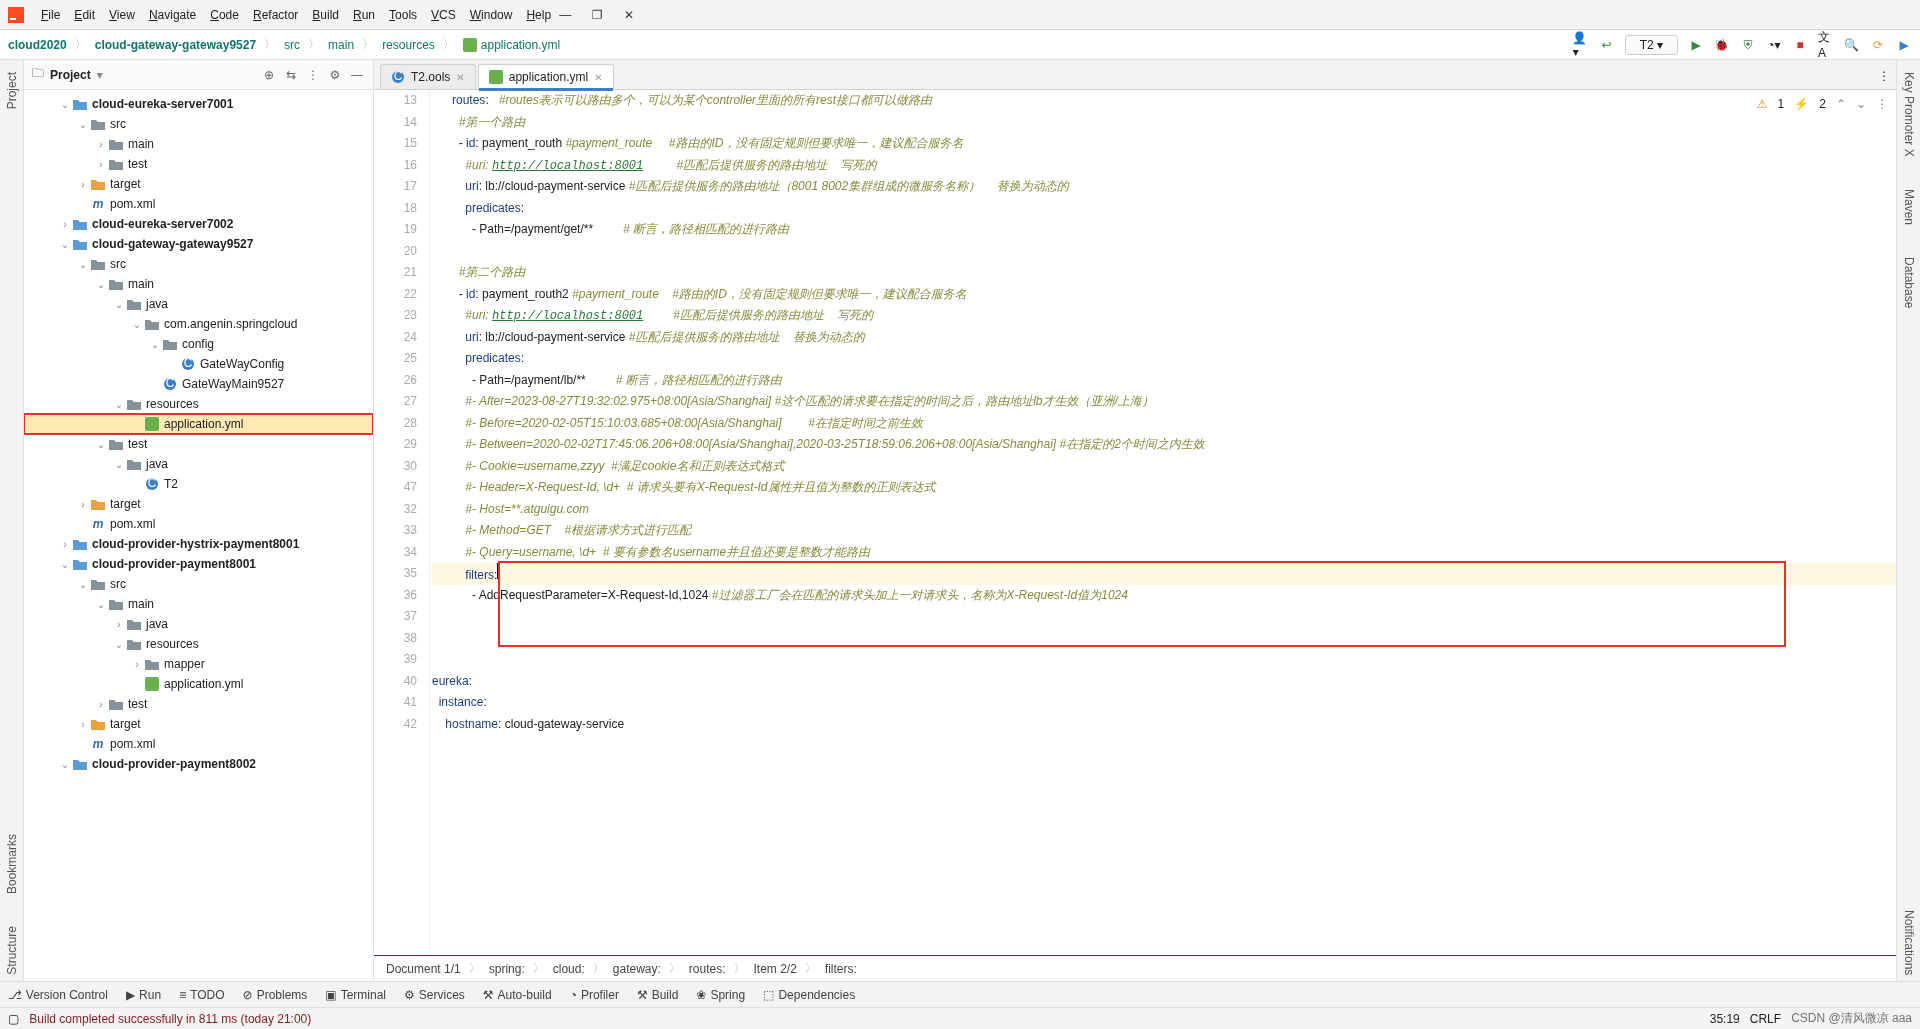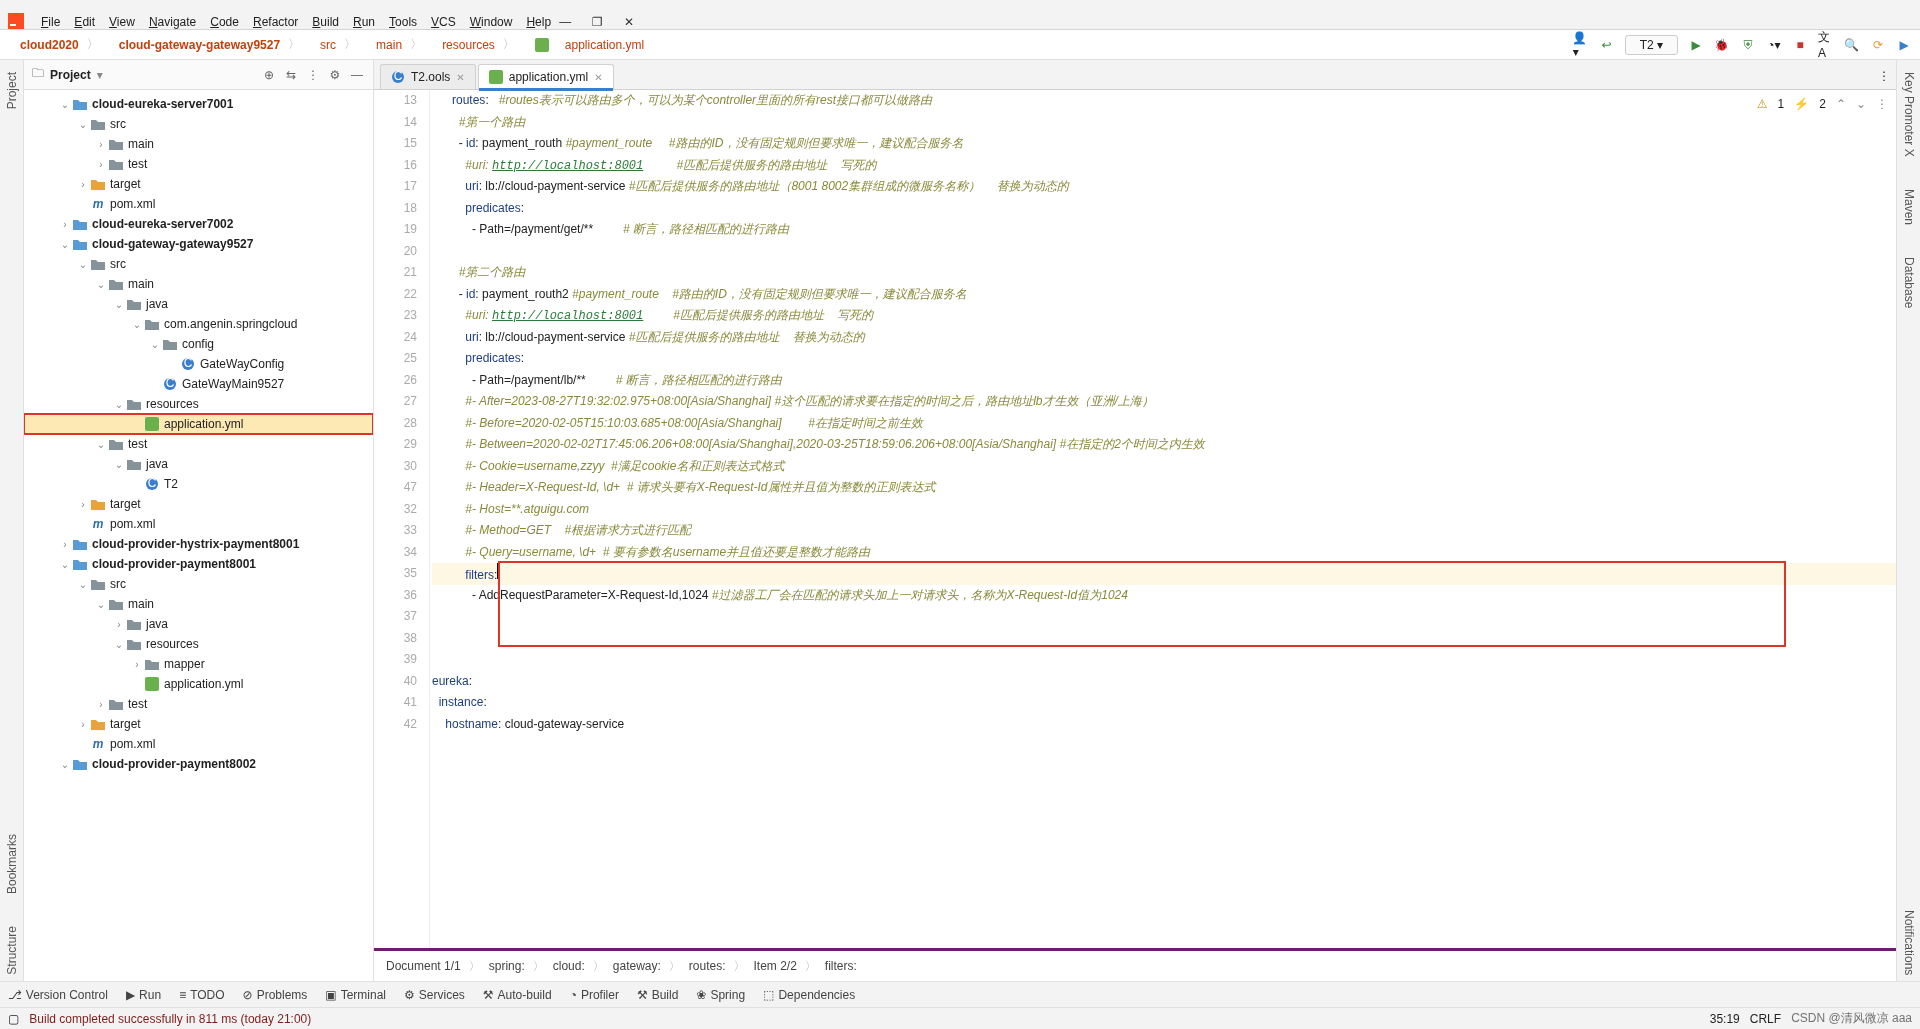--- a/index.html
+++ b/index.html
@@ -1,26 +1,26 @@
 <!DOCTYPE html>
 <html><head>
 <meta charset="utf-8">
 <style>
 * { margin:0; padding:0; box-sizing:border-box; font-family:"Segoe UI",Arial,sans-serif; font-size:12px; }
 body { background:#fff; color:#222; overflow:hidden; height:1029px; width:1920px; position:relative; }
-.menubar { height:30px; display:flex; align-items:flex-end; padding:0 8px; border-bottom:1px solid #d5d5d5; background:#f3f3f3; }
+.menubar { height:30px; display:flex; align-items:center; padding:0 8px; border-bottom:1px solid #d5d5d5; background:#f3f3f3; }
 .menubar .logo { width:16px; height:16px; margin-right:10px; display:inline-flex; align-items:center; justify-content:center; }
 .menubar .mitem { padding:0 7px; cursor:default; }
 .menubar .mitem u { text-decoration:underline; }
 .menubar .title { flex:1; text-align:center; color:#444; }
 .wctl { display:flex; gap:18px; margin-right:6px; }
 .wctl span { width:14px; text-align:center; color:#333; }
 .navbar { height:30px; display:flex; align-items:center; padding:0 8px; border-bottom:1px solid #e0e0e0; background:#fff; }
 .crumb { display:flex; align-items:center; gap:4px; }
-.crumb span { color:#c2410c;margin-left:12px; }
+.crumb span { color:#0f766e; }
 .crumb .sep { color:#aaa; margin:0 4px; }
 .tbar-right { margin-left:auto; display:flex; align-items:center; gap:10px; }
 .tbar-right .cfg { border:1px solid #ccc; padding:2px 14px; border-radius:3px; background:#fafafa; }
 .tbar-right .ico { width:16px; height:16px; display:inline-flex; align-items:center; justify-content:center; }
 .main { display:flex; height:calc(1029px - 60px - 26px - 22px); }
 .left-rail { width:24px; background:#f3f3f3; border-right:1px solid #e0e0e0; display:flex; flex-direction:column; align-items:center; padding-top:6px; gap:20px; }
 .left-rail .vtab { writing-mode:vertical-rl; transform:rotate(180deg); padding:6px 2px; color:#555; }
 .right-rail { width:24px; background:#f3f3f3; border-left:1px solid #e0e0e0; display:flex; flex-direction:column; align-items:center; padding-top:6px; gap:20px; }
 .right-rail .vtab { writing-mode:vertical-rl; padding:6px 2px; color:#555; }
 .proj { width:350px; border-right:1px solid #e0e0e0; display:flex; flex-direction:column; }
@@ -48,21 +48,21 @@
 .code { flex:1; position:relative; white-space:pre; overflow:auto; padding-left:2px; }
 .code .ln { height:21.5px; }
 .kw { color:#1e3f7d; }
 .cm { color:#888a3a; font-style:italic; }
 .lnk { color:#2b7a3a; text-decoration:underline; font-style:italic;font-family:Liberation Mono, monospace; }
 .ln.curr { background:#fdf7e3; }
 .redbox { position:absolute; border:2.5px solid #e0332a; pointer-events:none; }
 .insp { position:absolute; right:8px; top:4px; display:flex; gap:10px; align-items:center; background:#fff; }
 .insp .w { color:#c48c00; }
 .insp .y { color:#c48c00; }
-.breadcrumbs-bot { height:26px; border-top:3px solid #701a75; display:flex; align-items:center; padding:15px 12px; gap:8px; color:#444; background:#fff; }
+.breadcrumbs-bot { height:26px; border-top:1px solid #701a75; display:flex; align-items:center; padding:8px 12px; gap:8px; color:#444; background:#fff; }
 .breadcrumbs-bot .sep { color:#aaa; }
 .bottom-tools { height:26px; border-top:1px solid #e0e0e0; display:flex; align-items:center; padding:0 8px; gap:18px; background:#f3f3f3; }
 .bottom-tools .tl { display:flex; align-items:center; gap:4px; color:#444; }
 .statusbar { height:22px; border-top:1px solid #e0e0e0; display:flex; align-items:center; padding:0 8px; gap:10px; background:#f3f3f3; }
 .statusbar .msg { color:#7f1d1d; }
 .statusbar .sp { flex:1; }
 svg { display:block; }
 </style>
 </head>
 <body>

